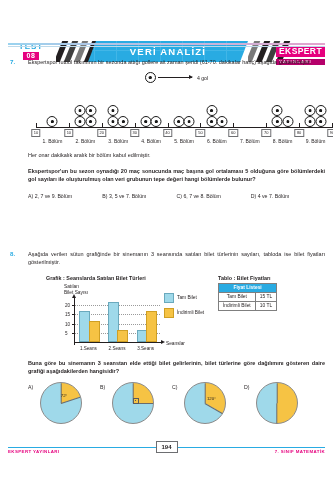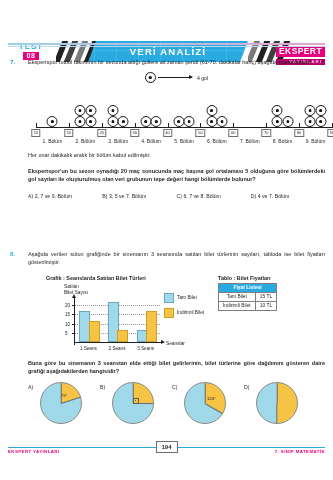--- a/index.html
+++ b/index.html
@@ -32,21 +32,21 @@
     background:#29abe2;
     clip-path:polygon(8px 0,160px 0,152px 21px,0 21px);
     display:flex;align-items:center;justify-content:center;}
   .title-band .circuit{position:absolute;inset:0;opacity:.30;
     background:
       linear-gradient(90deg,transparent 0 6px,#7fd0f2 6px 7px,transparent 7px 22px),
       linear-gradient(0deg,transparent 0 4px,#7fd0f2 4px 5px,transparent 5px 14px);
     background-size:22px 100%,100% 14px;}
   .title-txt{position:relative;color:#fff;font-size:9.5px;font-weight:bold;letter-spacing:1.2px;}
 
-  .brand{position:absolute;right:8px;top:22px;text-align:right;}
+  .brand{position:absolute;right:8px;top:22px;text-align:left;}
   .brand-top{background:#e6007e;color:#fff;font-size:8.5px;font-weight:bold;letter-spacing:.4px;
              padding:0 3px;line-height:11px;display:inline-block;}
   .brand-sub{background:#b5006a;color:#f7c6e2;font-size:4.4px;font-weight:bold;letter-spacing:1.1px;
              padding:0 3px;line-height:6px;display:block;margin-top:1px;}
 
   
   .q{position:absolute;left:10px;width:315px;}
   .q-num{position:absolute;left:0;top:0;width:12px;font-size:6.2px;font-weight:bold;color:#29abe2;}
   .q-body{margin-left:18px;}
   .q-text{font-size:5.5px;line-height:8.4px;color:#231f20;text-align:justify;}

